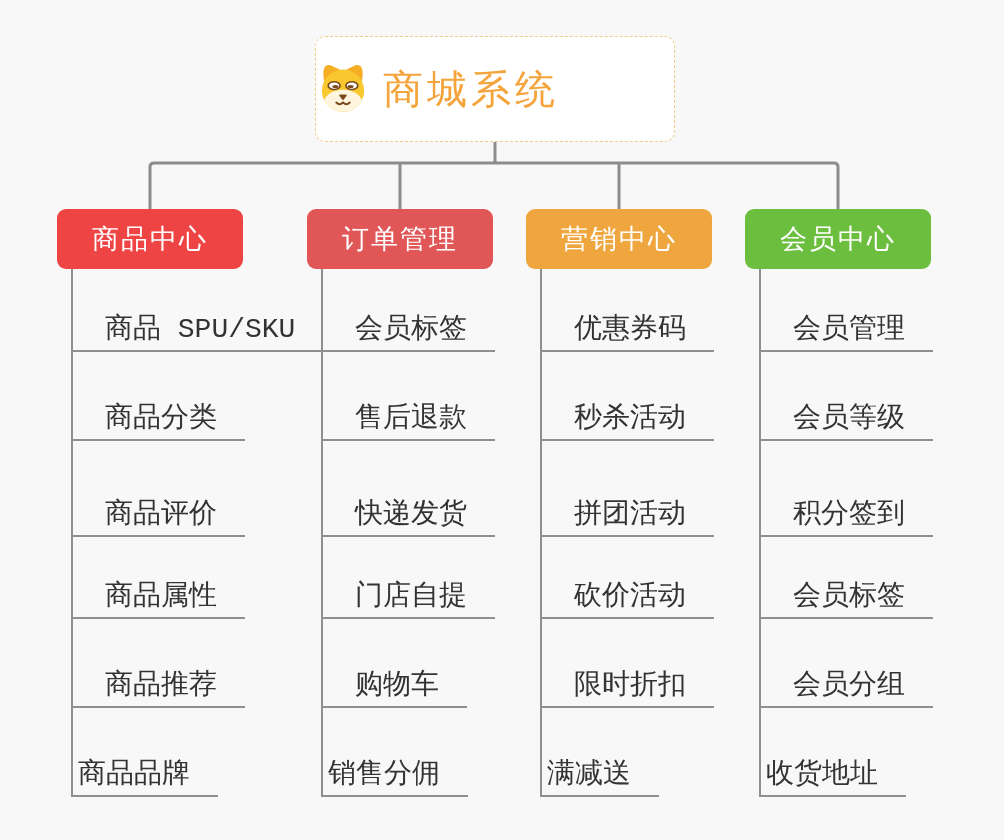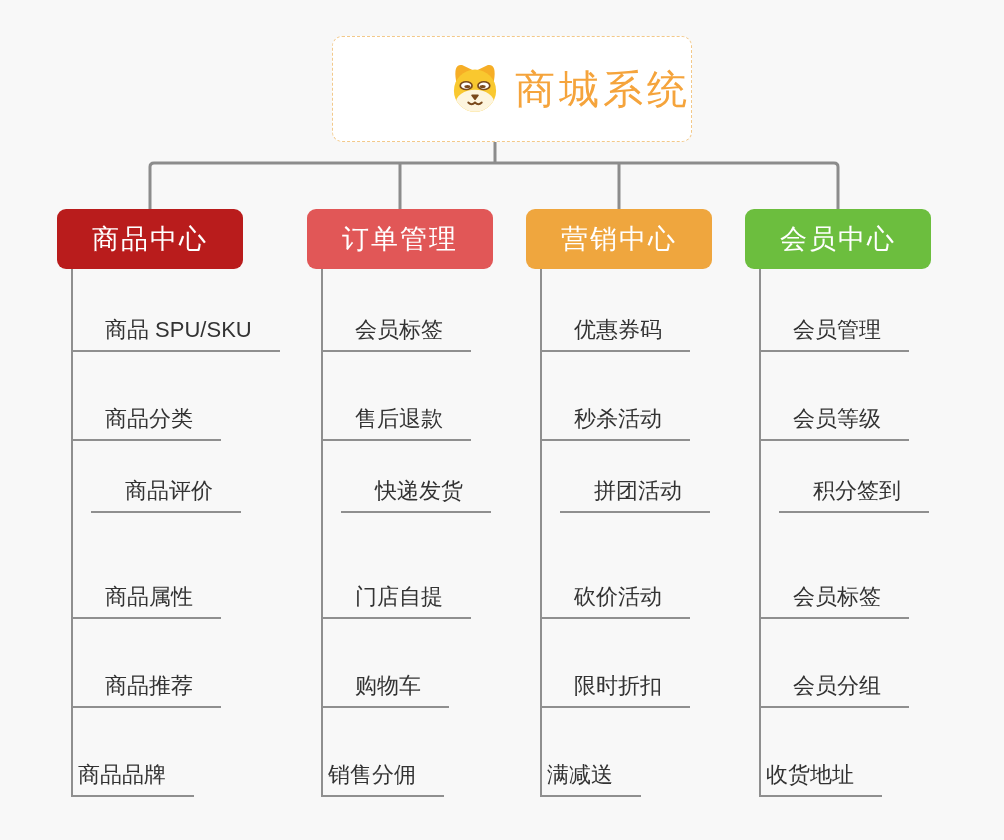--- a/index.html
+++ b/index.html
@@ -14,21 +14,21 @@
   html,body{background:var(--bg);}
   body{font-family:"Liberation Sans","DejaVu Sans",sans-serif;}
   .canvas{position:relative;width:1004px;height:840px;background:var(--bg);overflow:hidden;}
 
   .connectors{position:absolute;left:0;top:0;pointer-events:none;}
   .connectors path{fill:none;stroke:var(--line);stroke-width:3;}
 
   .root-node{
     position:absolute;left:315px;top:36px;width:360px;height:106px;
     background:#ffffff;border:1px dashed var(--root-border);border-radius:10px;
-    display:flex;align-items:center;justify-content:flex-end;gap:13px;cursor:pointer;margin-left:17px;
+    display:flex;align-items:center;justify-content:flex-start;gap:13px;cursor:pointer;
   }
   .root-title{
     font-size:40px;font-weight:500;color:var(--root-accent);
     letter-spacing:4px;white-space:nowrap;
   }
   .dog-icon{display:inline-flex;width:54px;height:56px;}
 
   .column{position:absolute;top:209px;width:186px;height:631px;}
   .col-0{left:57px;}
   .col-1{left:307px;}
@@ -41,25 +41,25 @@
     color:#ffffff;font-size:27px;letter-spacing:2px;cursor:pointer;
   }
   .vline{
     position:absolute;left:14px;top:60px;width:2px;height:528px;
     background:var(--leaf-line);
   }
   .leaf{
     position:absolute;left:14px;
     padding:4px 28px 6px 34px;line-height:28px;
     border-bottom:2px solid var(--leaf-line);
-    font-size:22px;color:var(--leaf-text);white-space:nowrap;cursor:pointer;
+    font-size:28px;color:var(--leaf-text);white-space:nowrap;cursor:pointer;font-family:Liberation Mono, monospace;
   }
   .leaf-0{top:103px;}
   .leaf-1{top:192px;}
-  .leaf-2{top:264px;margin-left:20px;}
+  .leaf-2{top:288px;}
   .leaf-3{top:370px;}
   .leaf-4{top:459px;}
   .leaf-5{top:548px;padding-left:7px;}
 </style>
 </head>
 <body>
 
 <div class="canvas">
 
   <svg class="connectors" width="1004" height="840" aria-hidden="true">
@@ -84,21 +84,21 @@
         <ellipse cx="42.5" cy="28" rx="7" ry="4.6" fill="#ffffff" stroke="#7a4a1c" stroke-width="2"></ellipse>
         <ellipse cx="41" cy="29" rx="3.6" ry="1.8" fill="#7a4a1c"></ellipse>
         <path d="M28.5 39.5 h7 l-3.5 4.5 z" fill="#7a4a1c" stroke="#7a4a1c" stroke-width="2" stroke-linejoin="round"></path>
         <path d="M24 48 Q28 52 32 48 Q36 52 40 48" stroke="#7a4a1c" stroke-width="2.2" fill="none" stroke-linecap="round"></path>
       </svg>
     </span>
     <span class="root-title">商城系统</span>
   </div>
 
   <div class="column col-0">
-    <div class="node" style="background: #b91c1c;">商品中心</div>
+    <div class="node" style="background: #ef4444;">商品中心</div>
     <div class="vline"></div>
     <div class="leaf leaf-0">商品 SPU/SKU</div>
     <div class="leaf leaf-1">商品分类</div>
     <div class="leaf leaf-2">商品评价</div>
     <div class="leaf leaf-3">商品属性</div>
     <div class="leaf leaf-4">商品推荐</div>
     <div class="leaf leaf-5">商品品牌</div>
   </div>
 
   <div class="column col-1">

